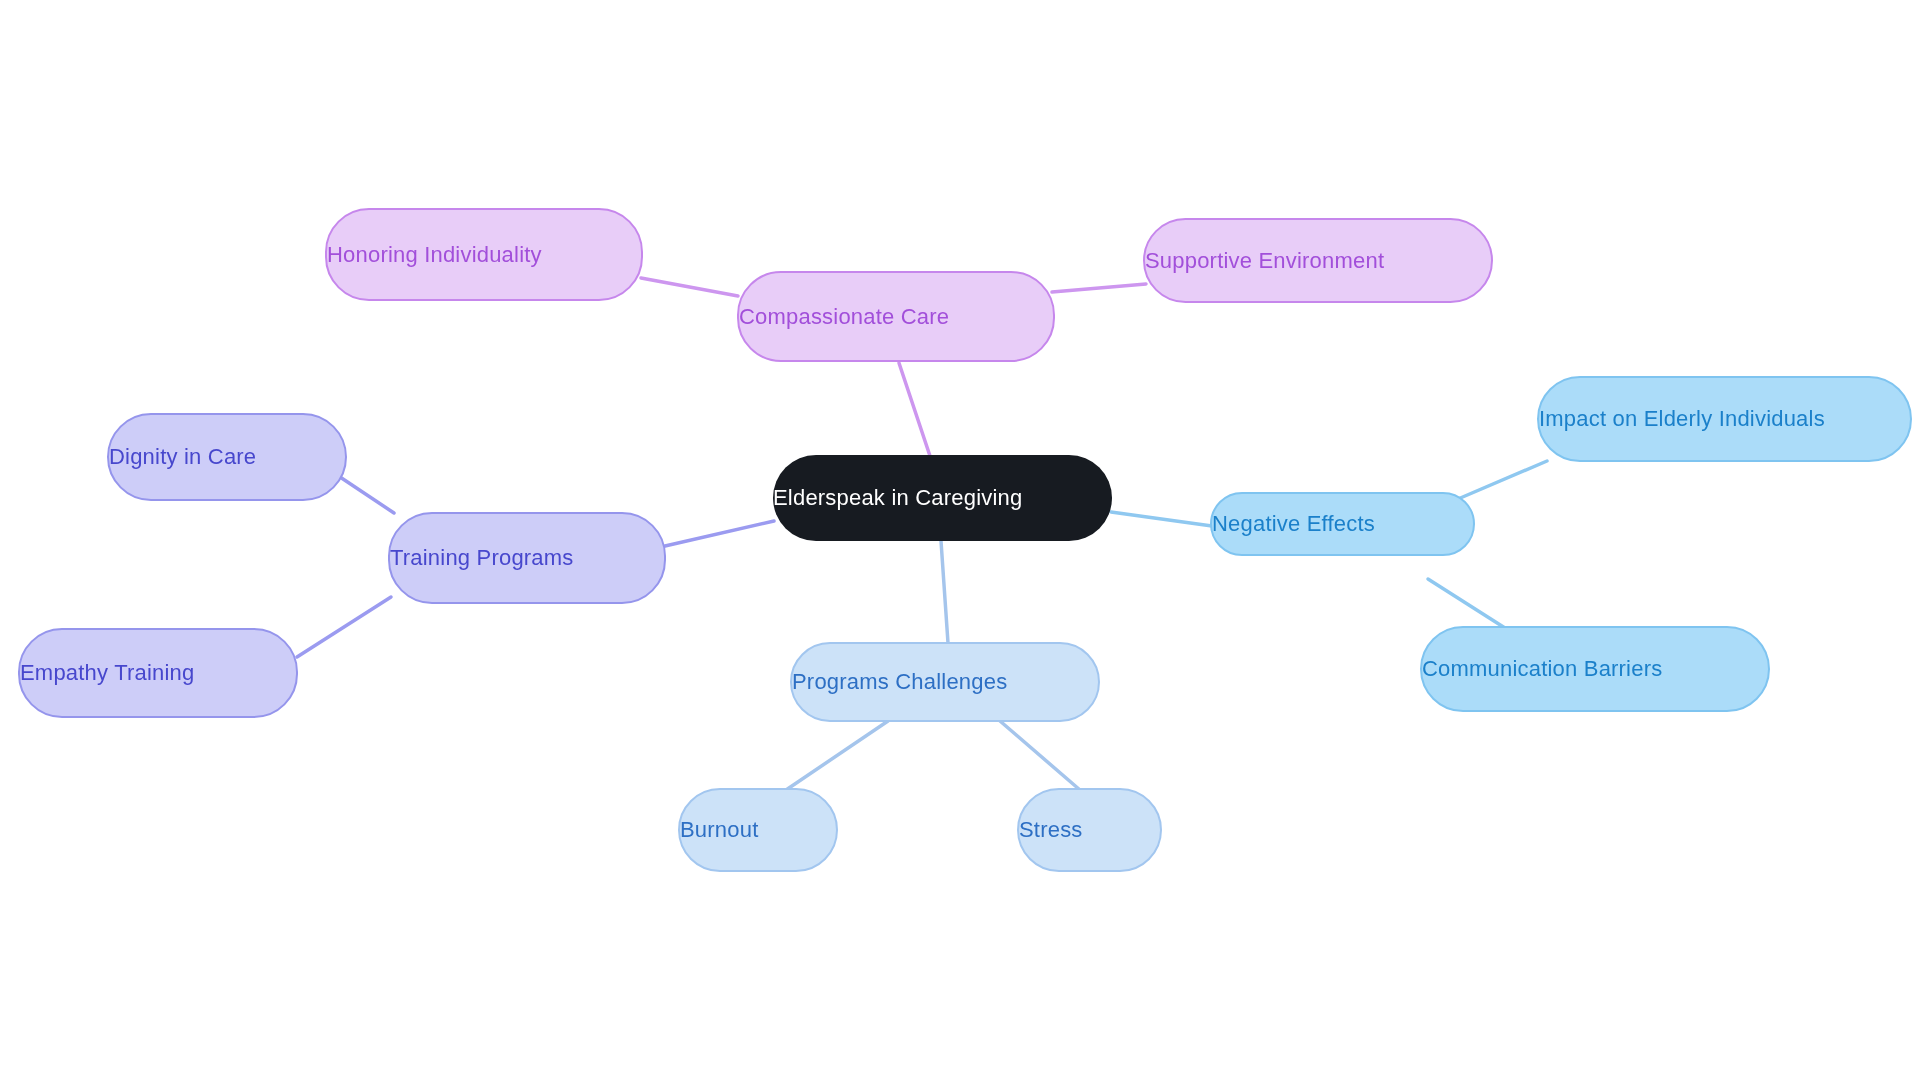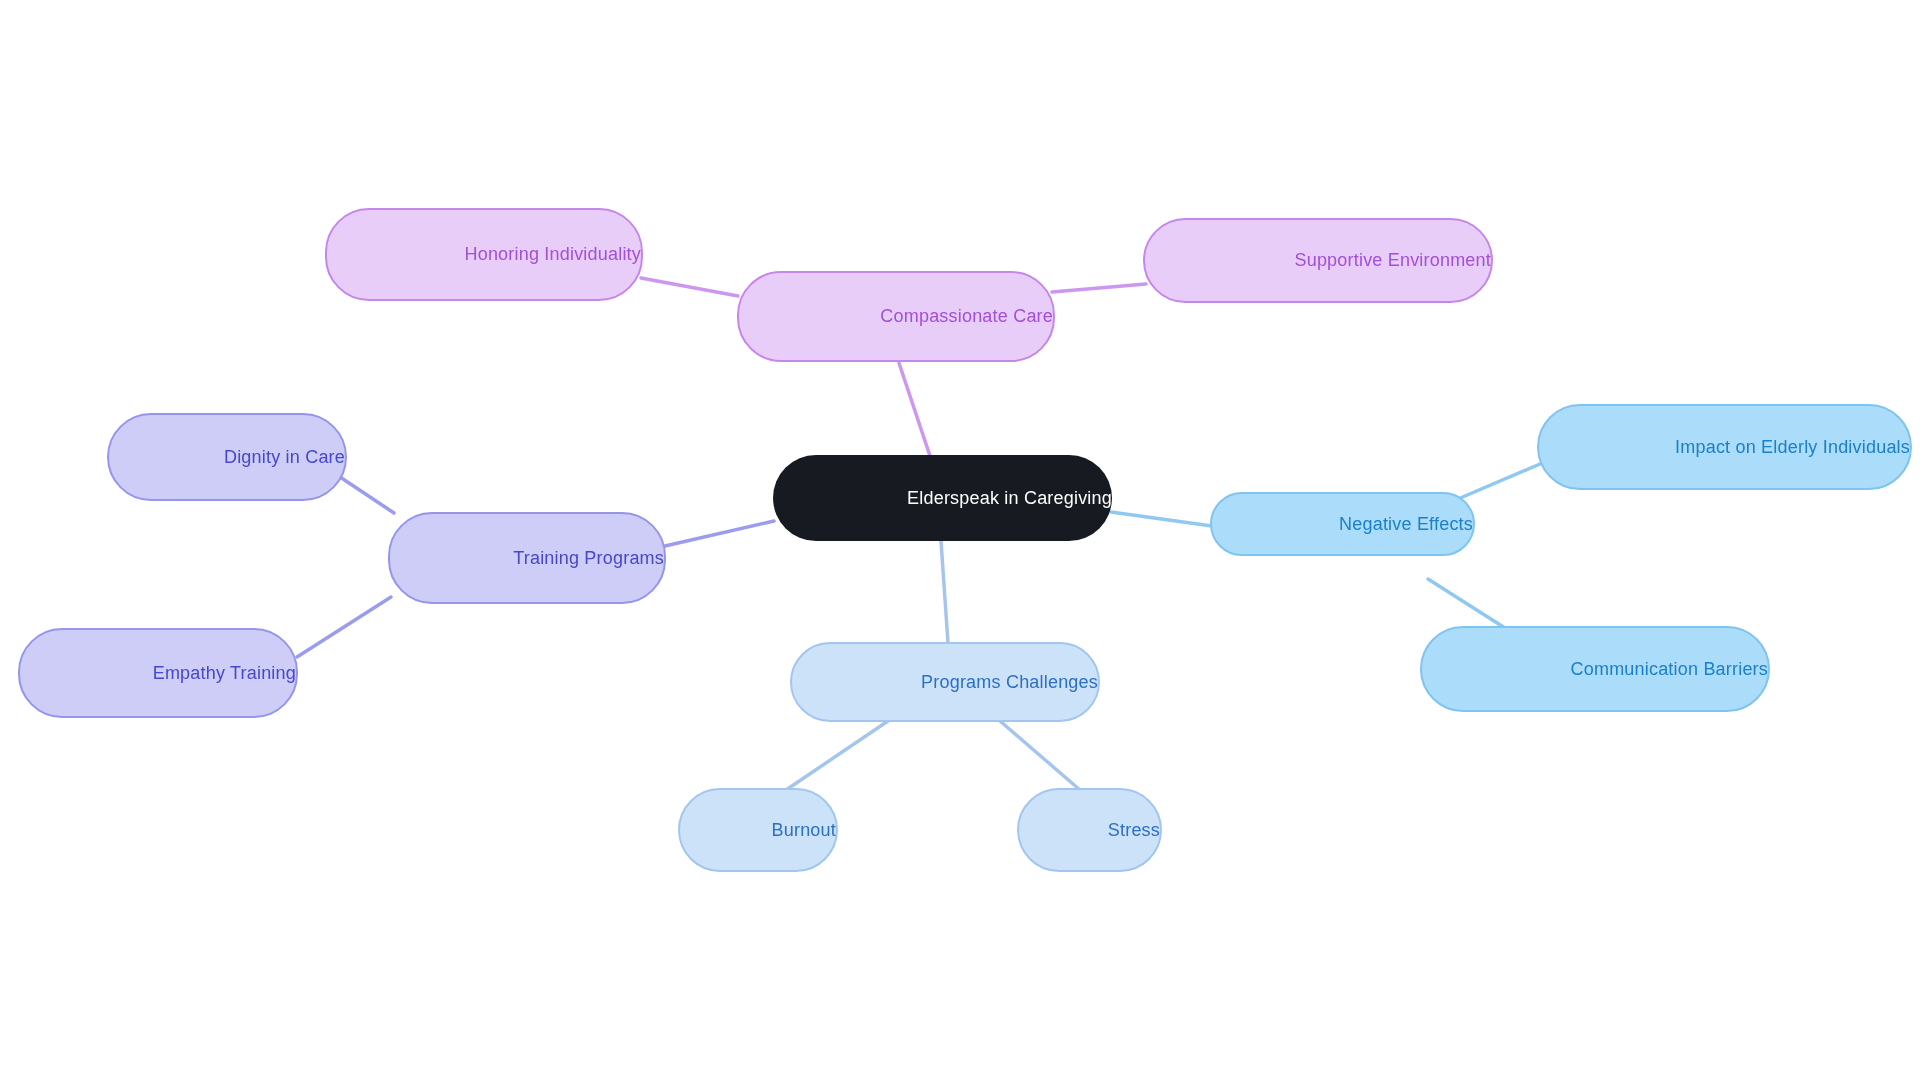--- a/index.html
+++ b/index.html
@@ -19,23 +19,23 @@
     position: absolute;
     left: 0; top: 0;
     width: 1920px;
     height: 1083px;
     pointer-events: none;
   }
   .node {
     position: absolute;
     display: flex;
     align-items: center;
-    justify-content: flex-end;
+    justify-content: flex-start;
     border-radius: 44px;
-    font-size: 18px;
+    font-size: 22px;
     letter-spacing: 0.2px;
     white-space: nowrap;
     box-sizing: border-box;
     cursor: default;
   }
   .node-central {
     background: #171b21;
     color: #ffffff;
     border: none;
   }
@@ -107,21 +107,21 @@
   <div class="node b-purple" style="left:325px; top:208px; width:318px; height:93px;">
     <span>Honoring Individuality</span>
   </div>
   <div class="node b-purple" style="left:1143px; top:218px; width:350px; height:85px;">
     <span>Supportive Environment</span>
   </div>
 
   <div class="node b-sky" style="left:1210px; top:492px; width:265px; height:64px;">
     <span>Negative Effects</span>
   </div>
-  <div class="node b-sky" style="left:1537px; top:376px; width:375px; height:86px;margin-top:28px;">
+  <div class="node b-sky" style="left:1537px; top:376px; width:375px; height:86px;">
     <span>Impact on Elderly Individuals</span>
   </div>
   <div class="node b-sky" style="left:1420px; top:626px; width:350px; height:86px;">
     <span>Communication Barriers</span>
   </div>
 
   <div class="node b-peri" style="left:388px; top:512px; width:278px; height:92px;">
     <span>Training Programs</span>
   </div>
   <div class="node b-peri" style="left:107px; top:388px; width:240px; height:88px;margin-top:25px;">

